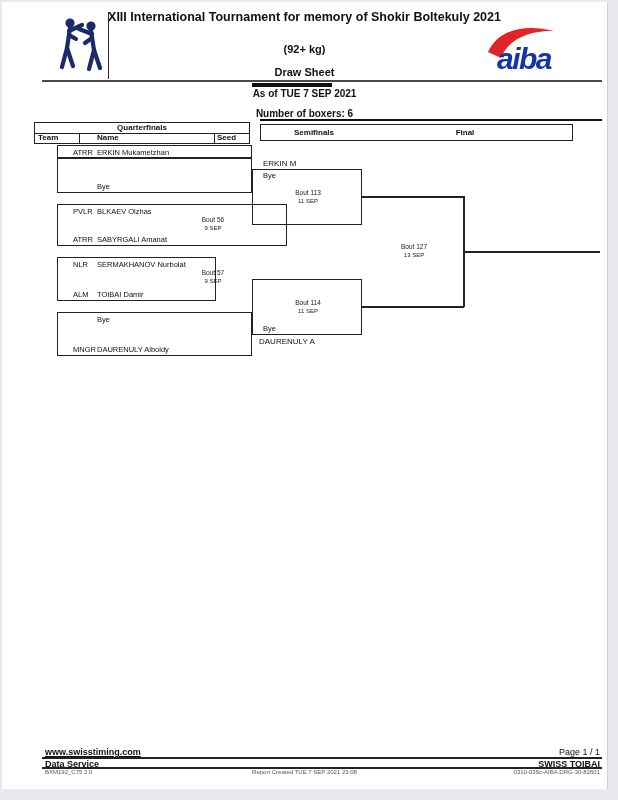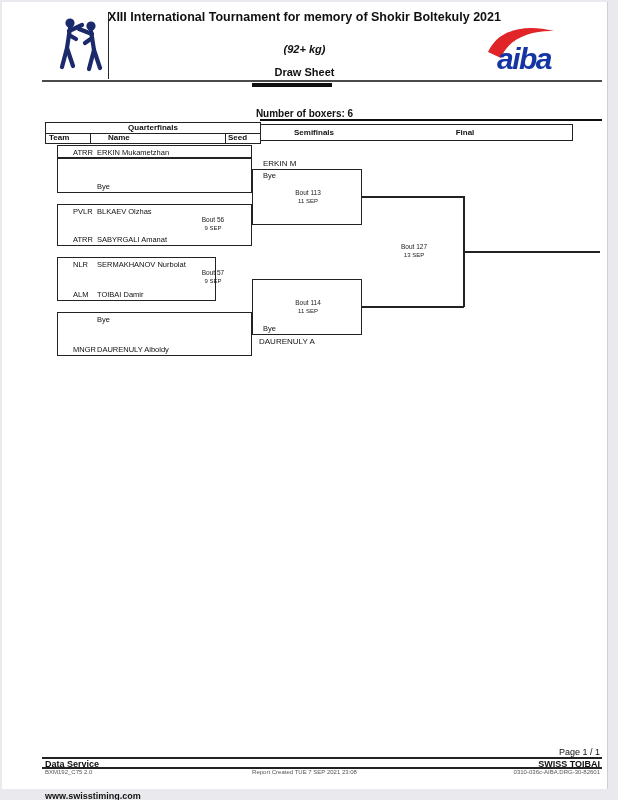--- a/index.html
+++ b/index.html
@@ -13,64 +13,64 @@
   .page{
     position:absolute;left:2px;top:2px;width:605px;height:787px;
     background:#ffffff;
     box-shadow:1px 0 0 #cfcfd6;
   }
   .abs{position:absolute;}
   .ctr{left:0;right:0;text-align:center;}
   .b{font-weight:bold;}
   
   .title{top:8px;font-size:12.5px;letter-spacing:0;}
-  .weight{top:41px;font-size:11px;font-style:italic;}
+  .weight{top:41px;font-size:11px;}
   .sheet-type{top:64px;font-size:11px;}
   .asof{top:86px;font-size:10px;}
   .numbox{top:106px;font-size:10px;}
   .rule1{left:40px;top:78px;width:560px;height:2px;background:#4a4a4a;}
   .ds-bar{left:250px;top:81px;width:80px;height:4px;background:#101010;}
   .num-underline{left:258px;top:117px;width:342px;height:2px;background:#101010;}
   .boxer-logo{left:56px;top:10px;width:48px;height:67px;border-right:1.5px solid #2a2a2a;padding-right:2px;}
   .aiba-logo{left:482px;top:20px;width:78px;height:54px;}
   
-  .qf-table{left:43px;top:120px;width:214px;border:1.2px solid #222;font-size:8px;line-height:8.5px;}
+  .qf-table{left:32px;top:120px;width:214px;border:1.2px solid #222;font-size:8px;line-height:8.5px;}
   .qf-table .r1{border-bottom:1.2px solid #222;text-align:center;height:8.5px;padding:0.5px 0;}
   .qf-table .r2{display:flex;height:8.5px;padding:0.5px 0;}
   .qf-table .c-team{width:44px;padding-left:3px;box-sizing:border-box;}
   .qf-table .c-name{width:135px;border-left:1.2px solid #222;padding-left:17px;box-sizing:border-box;}
   .qf-table .c-seed{flex:1;border-left:1.2px solid #222;padding-left:2px;box-sizing:border-box;}
   .sfh-box{left:258px;top:122px;width:311px;height:15px;border:1.2px solid #222;font-size:8px;line-height:15px;}
   .sfh-box .sf-lbl{position:absolute;left:0;width:106px;text-align:center;}
   .sfh-box .f-lbl{position:absolute;left:148px;width:112px;text-align:center;}
   
   .mbox{border:1.5px solid #222;box-sizing:border-box;}
   .qf1{left:55px;top:143px;width:195px;height:48px;}
   .qf1-div{position:absolute;left:-1px;right:-1px;top:11px;height:1.5px;background:#222;}
-  .qf2{left:55px;top:202px;width:195px;height:42px;}
+  .qf2{left:55px;top:202px;width:230px;height:42px;}
   .qf3{left:55px;top:255px;width:159px;height:44px;}
   .qf4{left:55px;top:310px;width:195px;height:44px;}
   .pname{position:absolute;font-size:7.5px;white-space:nowrap;}
   .team{left:15px;}
   .nm{left:39px;}
   .top-row{top:1.5px;}
   .bot-row{bottom:1.5px;}
   .bout-lbl{position:absolute;text-align:center;font-size:6.5px;line-height:8px;color:#222;}
   .qf-bout{left:110px;top:11px;width:90px;}
   .sf1{left:250px;top:167px;width:110px;height:56px;}
   .sf2{left:250px;top:277px;width:110px;height:56px;}
   .sf-bout{left:10px;top:19px;width:90px;}
   .adv{position:absolute;font-size:8px;white-space:nowrap;text-align:right;}
   .line{position:absolute;background:#222;}
   .fin-bout{left:373px;top:241px;width:78px;}
   .bout-date{font-size:6px;}
   
   .f-rule1{left:40px;top:755px;width:560px;height:1.5px;background:#222;}
   .f-rule2{left:40px;top:765px;width:560px;height:1.5px;background:#222;}
-  .f-www{left:43px;top:745px;font-size:9px;text-decoration:underline;margin-top:44px;}
+  .f-www{left:43px;top:745px;font-size:9px;text-decoration:underline;}
   .f-page{left:440px;top:745px;width:158px;text-align:right;font-size:9px;}
   .f-ds{left:43px;top:756.5px;font-size:9px;text-decoration:underline;}
   .f-st{left:440px;top:756.5px;width:158px;text-align:right;font-size:9px;}
   .f-code{top:767px;font-size:6px;color:#555;}
   .f-code-l{left:43px;}
   .f-code-c{left:0;right:0;text-align:center;}
   .f-code-r{left:398px;width:200px;text-align:right;}
 </style>
 </head>
 <body>
@@ -103,20 +103,21 @@
   <div class="abs aiba-logo">
     <svg width="78" height="54" viewBox="0 0 78 54" xmlns="http://www.w3.org/2000/svg">
       <path d="M4,30 C14,9 38,1 70,9 C48,8 24,16 17,36 Z" fill="#e02427"></path>
       <path d="M10,22 C14,15 20,12 26,12 C20,15 16,20 15,26 Z" fill="#e02427"></path>
       <text x="13" y="47" font-family="Liberation Sans, sans-serif" font-size="30" font-weight="bold" font-style="italic" fill="#1535a5" letter-spacing="-1.5">aiba</text>
     </svg>
   </div>
 
   <div class="abs rule1"></div>
   <div class="abs ds-bar"></div>
+  <div class="abs ctr b asof">As of TUE 7 SEP 2021</div>
   <div class="abs ctr b numbox">Number of boxers: 6</div>
   <div class="abs num-underline"></div>
 
   <div class="abs qf-table">
     <div class="r1 b">Quarterfinals</div>
     <div class="r2">
       <div class="c-team b">Team</div>
       <div class="c-name b">Name</div>
       <div class="c-seed b">Seed</div>
     </div>

